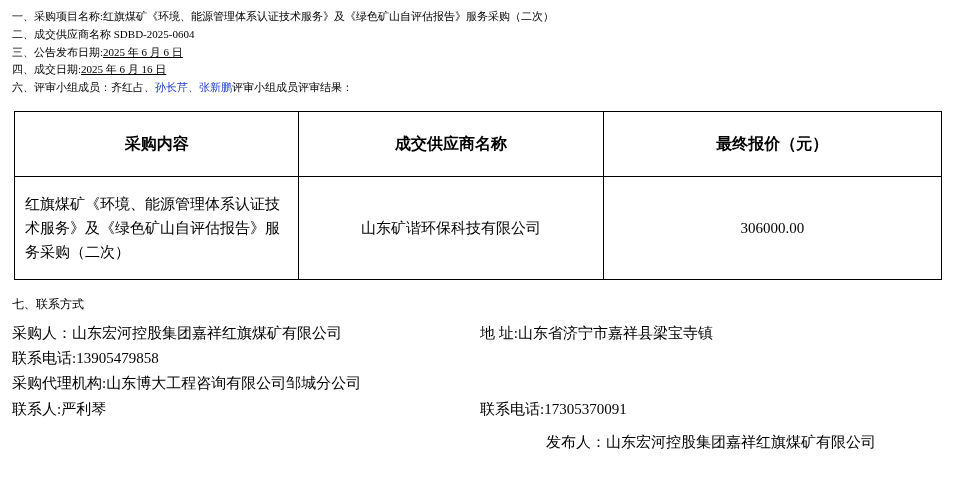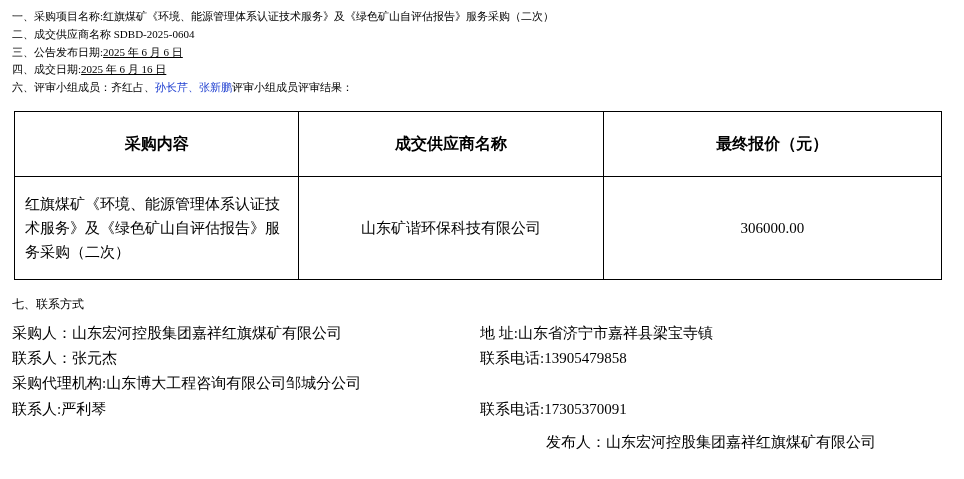--- a/index.html
+++ b/index.html
@@ -138,21 +138,20 @@
   </table>
 
   <div class="section-title">七、联系方式</div>
 
   <div class="contact">
     <div class="contact-row">
       <span class="contact-left">采购人：山东宏河控股集团嘉祥红旗煤矿有限公司</span>
       <span class="contact-right">地  址:山东省济宁市嘉祥县梁宝寺镇</span>
     </div>
     <div class="contact-row">
-      <span class="contact-left">联系人：张元杰</span>
       <span class="contact-right">联系电话:13905479858</span>
     </div>
     <div class="contact-row">
       <span class="contact-left">采购代理机构:山东博大工程咨询有限公司邹城分公司</span>
     </div>
     <div class="contact-row">
       <span class="contact-left">联系人:严利琴</span>
       <span class="contact-right">联系电话:17305370091</span>
     </div>
   </div>

